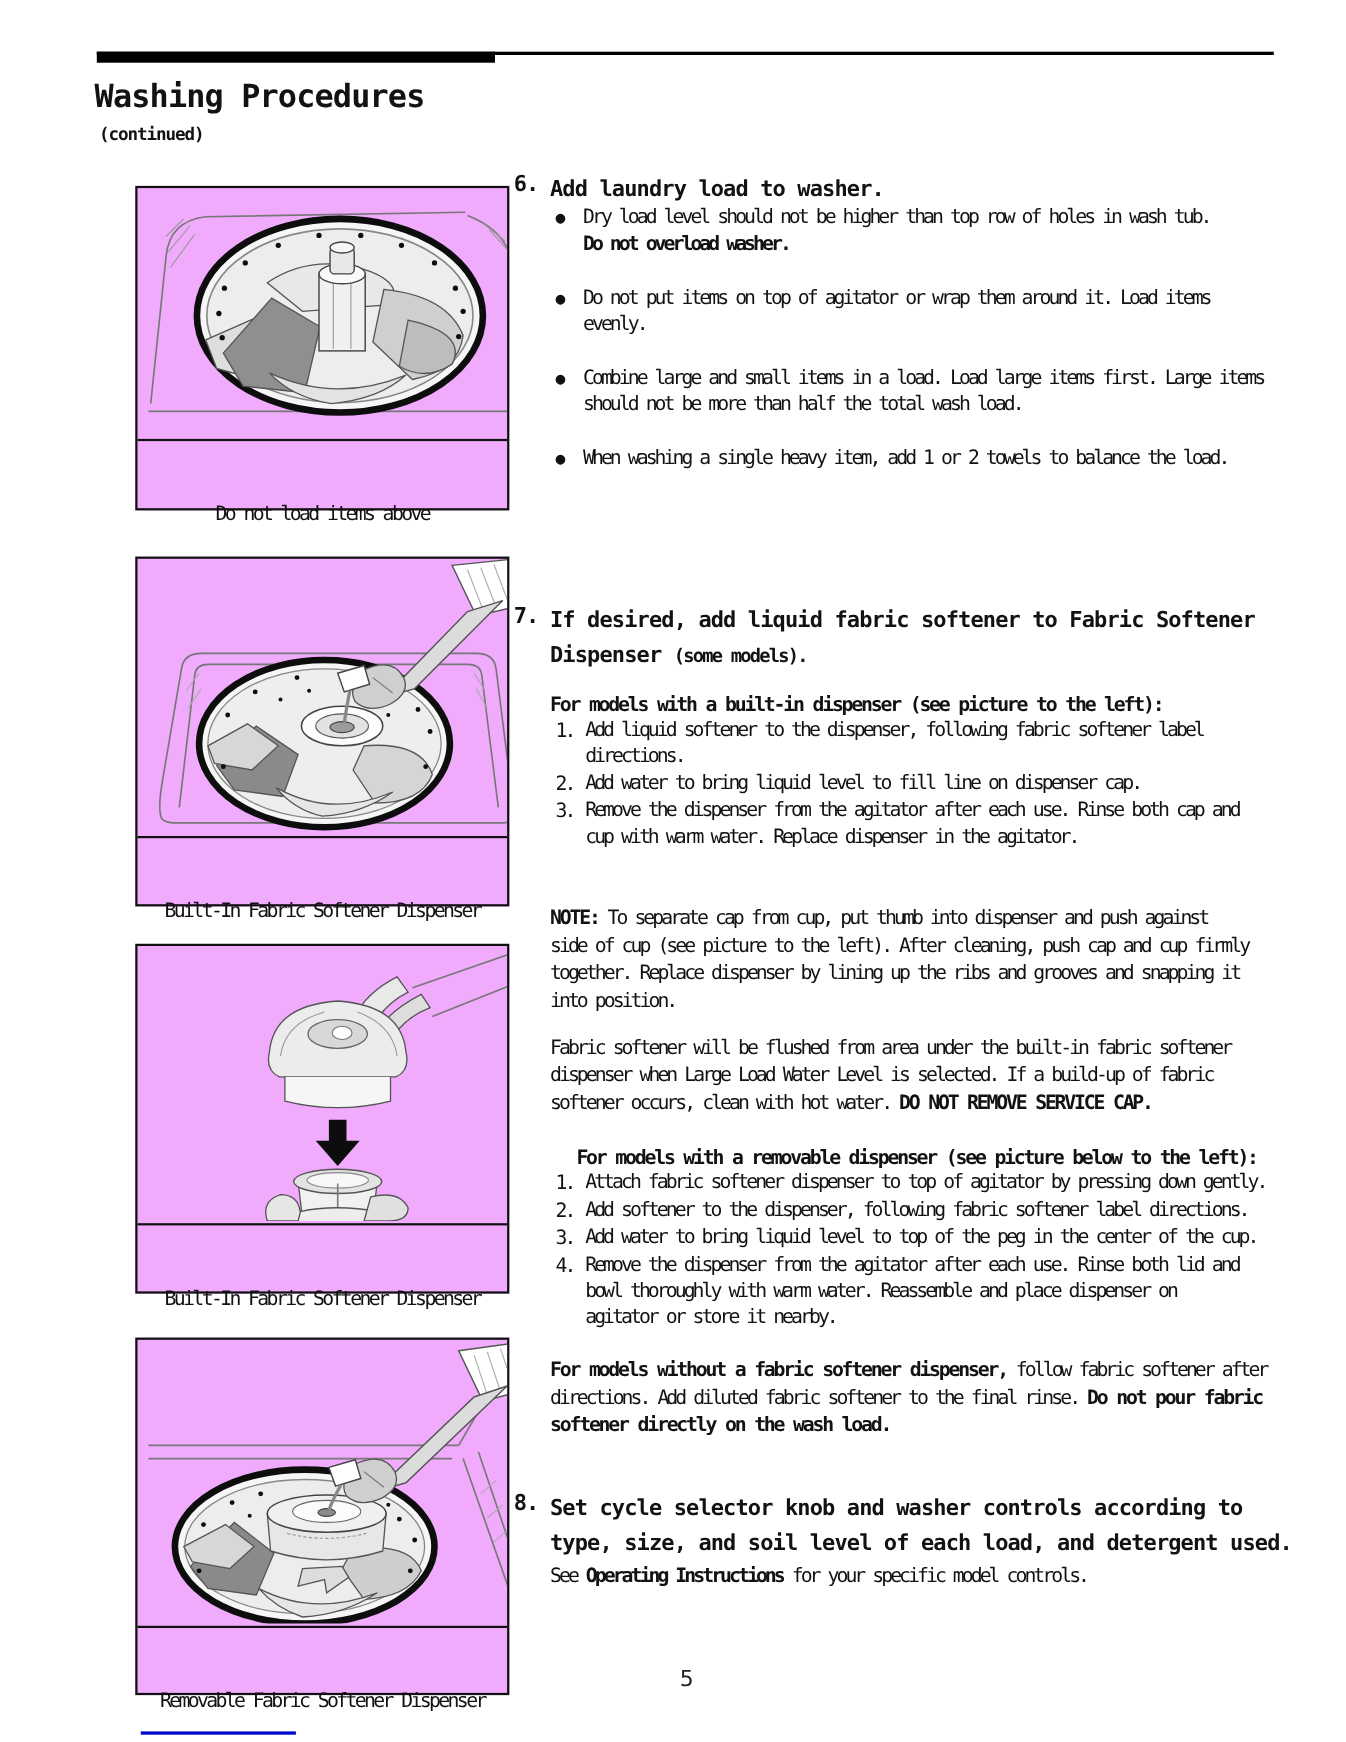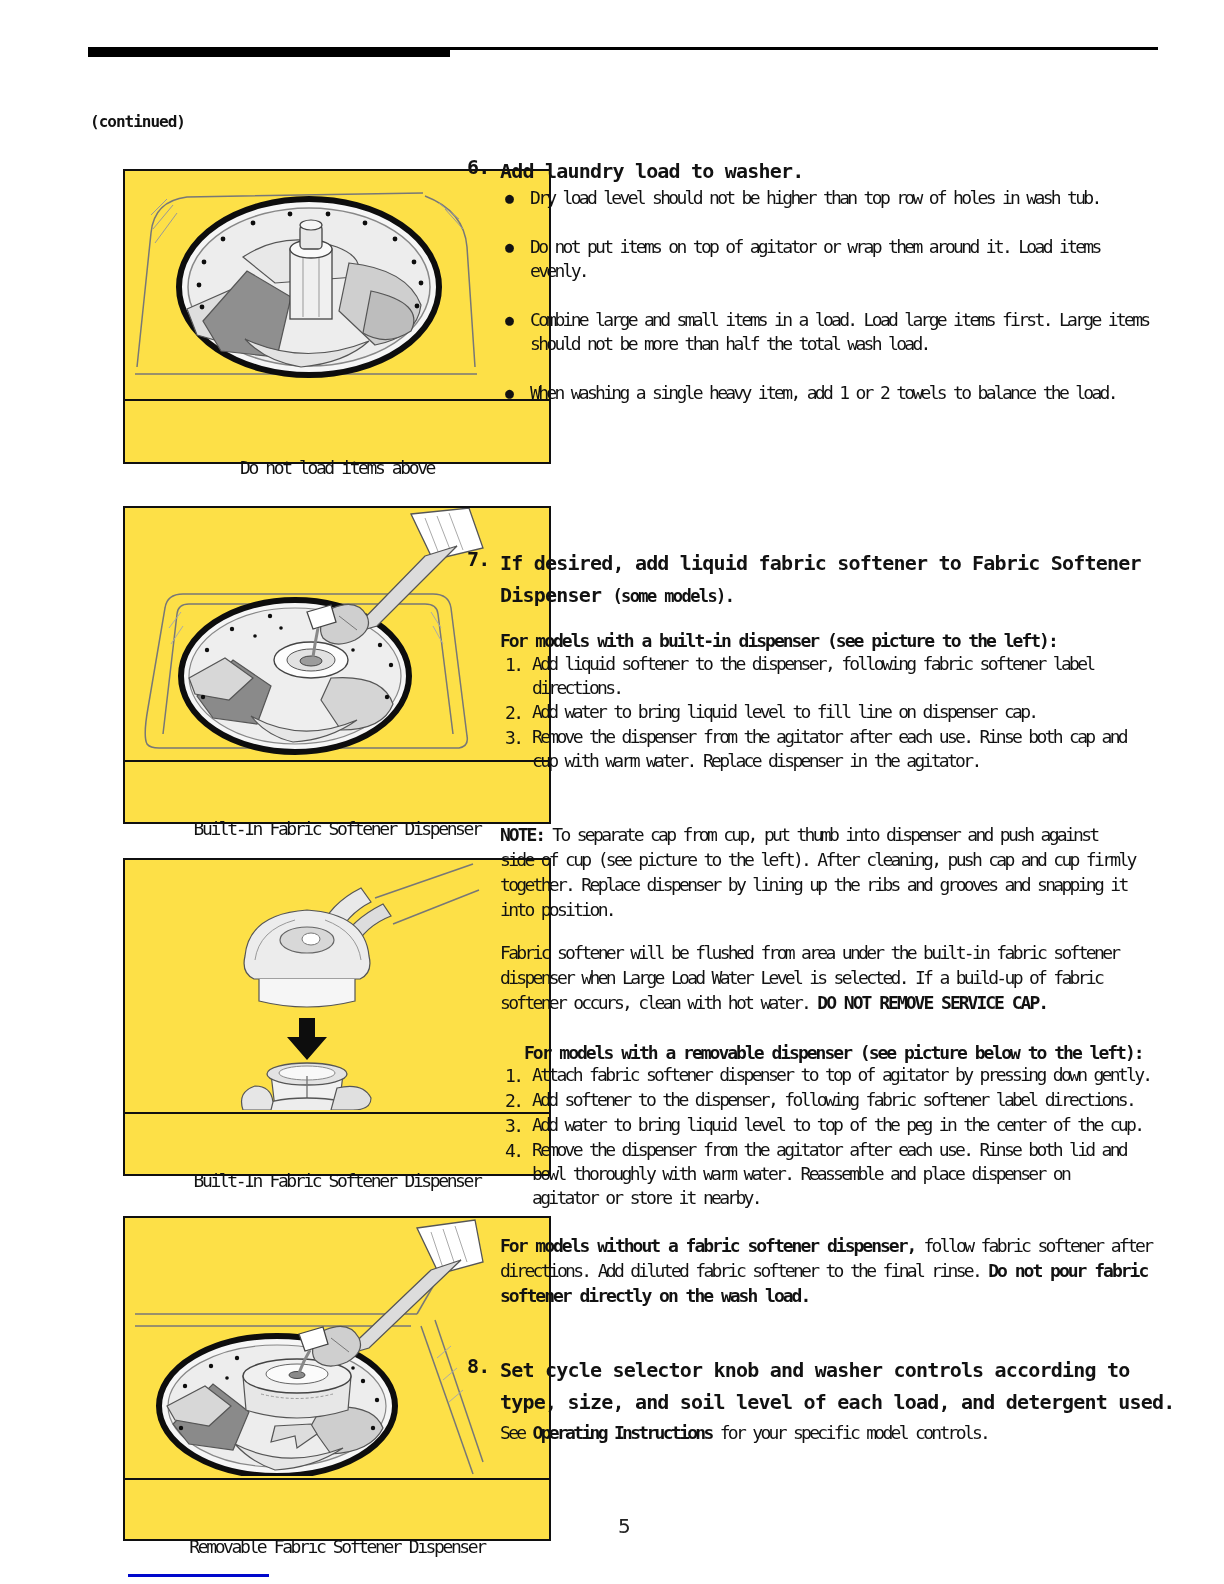--- a/index.html
+++ b/index.html
@@ -6,21 +6,21 @@
   .page{position:relative;width:1224px;height:1584px;background:#ffffff;margin:0 auto;
         font-family:"DejaVu Sans Mono","Liberation Mono",monospace;color:#121212;overflow:hidden;}
 
   
   .rule-thin{position:absolute;left:88px;top:47px;width:1070px;height:3px;background:#000;}
   .rule-thick{position:absolute;left:88px;top:47px;width:362px;height:10px;background:#000;}
   .title{position:absolute;left:86px;top:70px;font-size:29px;font-weight:bold;letter-spacing:-0.8px;white-space:pre;}
   .subtitle{position:absolute;left:90px;top:112px;font-size:16px;font-weight:bold;letter-spacing:-1px;white-space:pre;}
 
   
-  .figbox{position:absolute;left:83px;width:428px;box-sizing:border-box;border:2px solid #101010;background:#fde047;}
+  .figbox{position:absolute;left:83px;width:340px;box-sizing:border-box;border:2px solid #101010;background:#f0abfc;}
   .figimg{border-bottom:2px solid #101010;overflow:hidden;line-height:0;}
   .figcap{text-align:center;font-size:18px;letter-spacing:-2.4px;line-height:23px;padding-top:9px;white-space:pre;}
 
   
   .tl{white-space:pre;}
   .body-txt{font-size:18px;letter-spacing:-2.7px;line-height:25px;}
   .sec{position:absolute;left:467px;display:flex;}
   .sec-num{width:33px;flex:none;font-weight:bold;font-size:20px;letter-spacing:-0.8px;}
   .sec-title{font-weight:bold;font-size:20px;letter-spacing:-0.8px;line-height:32px;}
   .sec-title .hsfx{font-size:17px;letter-spacing:-1.6px;margin-top:28px;}
@@ -41,20 +41,21 @@
   svg .tub{fill:#f6f6f6;stroke:#0d0d0d;stroke-width:6;}
   svg .blob{stroke:#555;stroke-width:1.2;}
 </style>
 </head>
 <body>
 
 <div class="page">
 
   <div class="rule-thin"></div>
   <div class="rule-thick"></div>
+  <div class="title">Washing Procedures</div>
   <div class="subtitle">(continued)</div>
 
   <figure class="figbox" style="top:153px;height:295px;">
     <div class="figimg" style="height:228px;">
       <svg width="360" height="226" viewBox="0 0 360 226">
         <path class="ln" d="M12,196 L26,62 Q29,30 62,26 L298,22"></path>
         <path class="ln" d="M350,196 L342,76 Q339,40 300,25"></path>
         <line class="ln" x1="10" y1="203" x2="352" y2="203"></line>
         <g stroke="#999" stroke-width="1">
             <line x1="26" y1="44" x2="42" y2="28"></line>
@@ -241,20 +242,21 @@
   <div class="sec" style="top:155px;">
     <span class="sec-num">6.</span>
     <span class="sec-title">Add laundry load to washer.</span>
   </div>
 
   <div class="bullets body-txt b24" style="top:186px;">
     <div class="bullet">
       <span class="bdot">●</span>
       <div>
           <div class="tl"><span>Dry load level should not be higher than top row of holes in wash tub.</span></div>
+          <div class="tl"><b>Do not overload washer.</b></div>
         </div>
     </div>
     <div class="bullet">
       <span class="bdot">●</span>
       <div>
           <div class="tl"><span>Do not put items on top of agitator or wrap them around it. Load items</span></div>
           <div class="tl"><span>evenly.</span></div>
         </div>
     </div>
     <div class="bullet">

